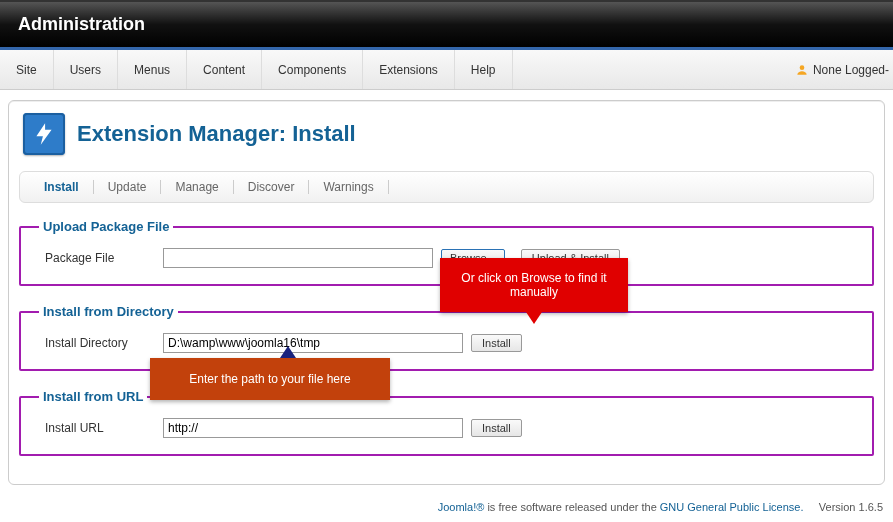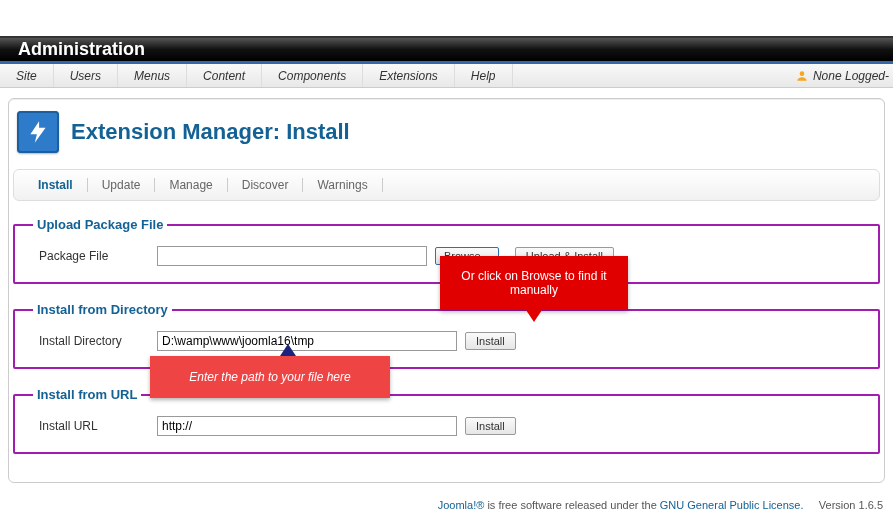--- a/index.html
+++ b/index.html
@@ -1,28 +1,28 @@
 <!DOCTYPE html>
 <html><head>
 <meta charset="utf-8">
 <style>
   * { box-sizing: border-box; margin: 0; padding: 0; }
   body { font-family: Arial, Helvetica, sans-serif; font-size: 12px; color: #333; background: #fff; width: 893px; }
   
-  .header-bar { background: linear-gradient(#555, #111 50%, #000); color: #fff; padding: 1px 18px; border-top: 2px solid #333; border-bottom: 3px solid #36a; margin-top: 36px; }
+  .header-bar { background: linear-gradient(#555, #111 50%, #000); color: #fff; padding: 12px 18px; border-top: 2px solid #333; border-bottom: 3px solid #36a; }
   .header-bar h1 { font-size: 18px; font-weight: bold; }
   
-  .menu-bar { background: linear-gradient(#f9f9f9, #e8e8e8); border-bottom: 1px solid #ccc; display: flex; align-items: stretch; height: 24px; font-style: italic; }
+  .menu-bar { background: linear-gradient(#f9f9f9, #e8e8e8); border-bottom: 1px solid #ccc; display: flex; align-items: stretch; height: 40px; }
   .menu-item { padding: 6px 16px; border-right: 1px solid #ddd; color: #333; cursor: pointer; font-size: 12px; display:flex; align-items:center;}
   .menu-spacer { flex: 1; }
   .login-status { display: flex; align-items: center; padding: 0 4px 0 8px; font-size: 12px; color: #333; }
   .login-status .user-icon { width: 14px; height: 14px; margin-right: 4px; }
   
   .content-wrap { padding: 10px 8px 8px; }
-  .panel { border: 1px solid #ccc; border-radius: 6px; background: #fff; padding: 6px 4px 10px; box-shadow: 0 1px 0 #eee inset; }
+  .panel { border: 1px solid #ccc; border-radius: 6px; background: #fff; padding: 6px 10px 10px; box-shadow: 0 1px 0 #eee inset; }
   
   .page-title-row { display: flex; align-items: center; gap: 12px; padding: 6px 0 16px 4px; }
   .page-icon { width: 42px; height: 42px; background: #2e7cc9; border-radius: 4px; display:flex; align-items:center; justify-content:center; box-shadow: inset 0 0 0 2px #1b5fa0, 0 1px 2px rgba(0,0,0,.3);}
   .page-icon svg { width: 26px; height: 26px; }
   .page-title { color: #146295; font-size: 22px; font-weight: bold; }
   
   .tabbar { display: flex; align-items: center; border: 1px solid #ddd; border-radius: 6px; background: linear-gradient(#fff,#f1f1f1); padding: 6px 10px; gap: 0; margin-bottom: 16px; position: relative;}
   .tab { color: #666; padding: 2px 14px; font-size: 12px; cursor: pointer; }
   .tab.active { color: #146295; font-weight: bold; }
   .tab-sep { width:1px; height:14px; background:#ccc; }
@@ -31,21 +31,21 @@
   fieldset.section legend { color: #146295; font-weight: bold; font-size: 13px; padding: 0 4px; margin-left: 6px; }
   .field-row { display: flex; align-items: center; gap: 8px; margin-left: 12px; }
   .field-label { width: 110px; color: #333; font-size: 12px; }
   .text-input { border: 1px solid #999; height: 20px; padding: 1px 4px; font-size: 12px; }
   .btn { background: linear-gradient(#fafafa,#e6e6e6); border: 1px solid #999; border-radius: 2px; padding: 2px 10px; font-size: 11px; cursor: pointer; color:#333;}
   .browse-btn { border: 1px solid #2a72b5; padding: 2px 8px; }
   
   .callout { position: absolute; color: #fff; text-align: center; font-size: 12px; display:flex; align-items:center; justify-content:center; padding: 6px 10px; z-index: 20; box-shadow: 0 2px 4px rgba(0,0,0,.3);}
   .callout.red { background: #e00000; width: 188px; height: 54px; top: 168px; left: 440px; }
   .callout.red .arrow { position:absolute; bottom:-12px; left:50%; margin-left:-8px; width:0;height:0;border-left:8px solid transparent;border-right:8px solid transparent;border-top:12px solid #e00000;}
-  .callout.blue { background: #ef4444; width: 240px; height: 42px; top: 268px; left: 150px; font-style: italic; }
+  .callout.blue { background: #c2410c; width: 240px; height: 42px; top: 268px; left: 150px; }
   .callout.blue .arrow { position:absolute; top:-12px; left:130px; width:0;height:0;border-left:8px solid transparent;border-right:8px solid transparent;border-bottom:12px solid #1a237e;}
   
   .footer { text-align: right; padding: 8px 10px 6px; font-size: 11px; color: #555; }
   .footer a { color: #146295; text-decoration: none; }
   
   .rel { position: relative; }
 </style>
 </head>
 <body>
 

